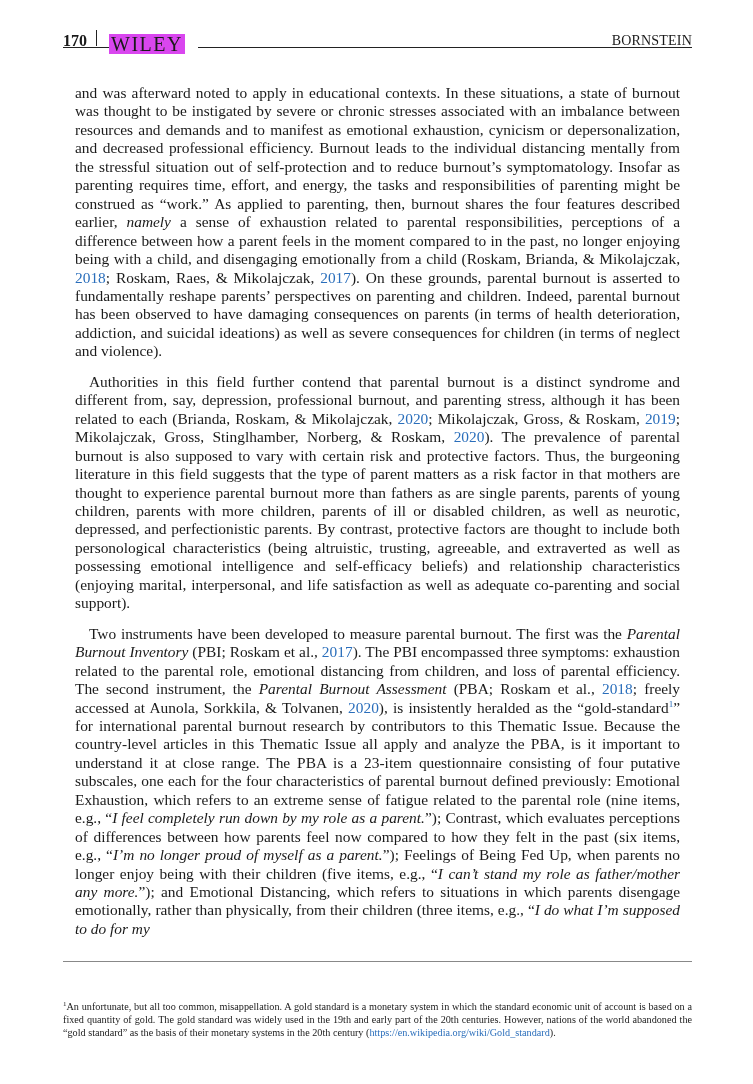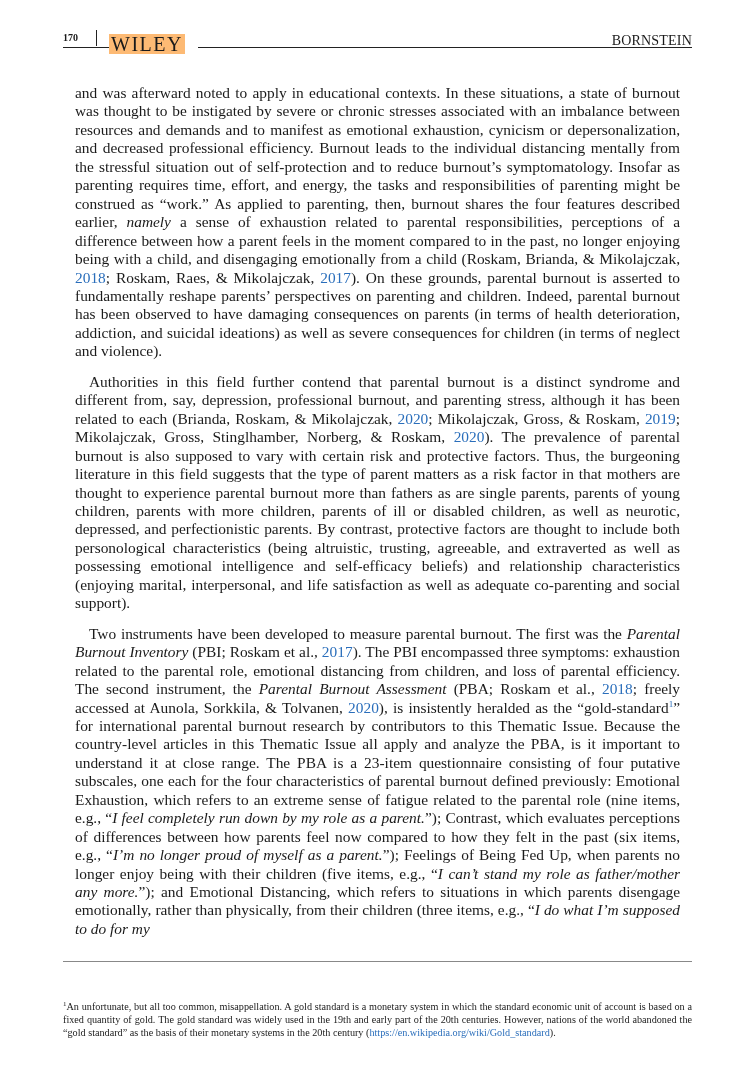--- a/index.html
+++ b/index.html
@@ -1,21 +1,21 @@
 <!DOCTYPE html>
 <html><head>
 <meta charset="utf-8">
 <style>
   html, body { margin: 0; padding: 0; background: #ffffff; }
   body { width: 753px; height: 1084px; position: relative; overflow: hidden; font-family: "Liberation Serif", "DejaVu Serif", serif; color: #1a1a1a; }
   .header { position: absolute; left: 63px; top: 30px; width: 629px; height: 28px; }
-  .page-num { position: absolute; left: 0; top: 2px; font-size: 10px; font-weight: bold; }
+  .page-num { position: absolute; left: 0; top: 2px; font-size: 16px; font-weight: bold; }
   .vbar { position: absolute; left: 33px; top: 0; width: 1px; height: 16px; background: #222; }
   .hline-left { position: absolute; left: 0; top: 17px; width: 46px; height: 1px; background: #222; }
-  .logo { position: absolute; left: 46px; top: 4px; font-size: 20px; letter-spacing: 1.5px; background: #fdba74; padding: 0 2px; line-height: 20px; font-family: "Liberation Serif", serif; }
+  .logo { position: absolute; left: 46px; top: 4px; font-size: 20px; letter-spacing: 1.5px; background: #d946ef; padding: 0 2px; line-height: 20px; font-family: "Liberation Serif", serif; }
   .hline-right { position: absolute; left: 135px; top: 17px; right: 0; height: 1px; background: #222; }
   .running-head { position: absolute; right: 0; top: 3px; font-size: 14px; letter-spacing: 0.2px; }
   .body-text { position: absolute; left: 63px; top: 72px; width: 629px; font-size: 15.4px; line-height: 18.45px; text-align: justify; hyphens: manual; }
   .body-text p { margin: 12px; }
   .body-text p.indent { text-indent: 14px; }
   .cite { color: #2a6ebb; }
   sup { font-size: 9px; vertical-align: 6px; line-height: 0; color: #2a6ebb; }
   .footnote-rule { position: absolute; left: 63px; top: 961px; width: 629px; height: 1px; background: #888; }
   .footnote { position: absolute; left: 63px; top: 966px; width: 629px; font-size: 10.2px; line-height: 13.2px; text-align: justify; margin-top: 34px; }
   .footnote sup { font-size: 7px; vertical-align: 4px; color: #1a1a1a; }

